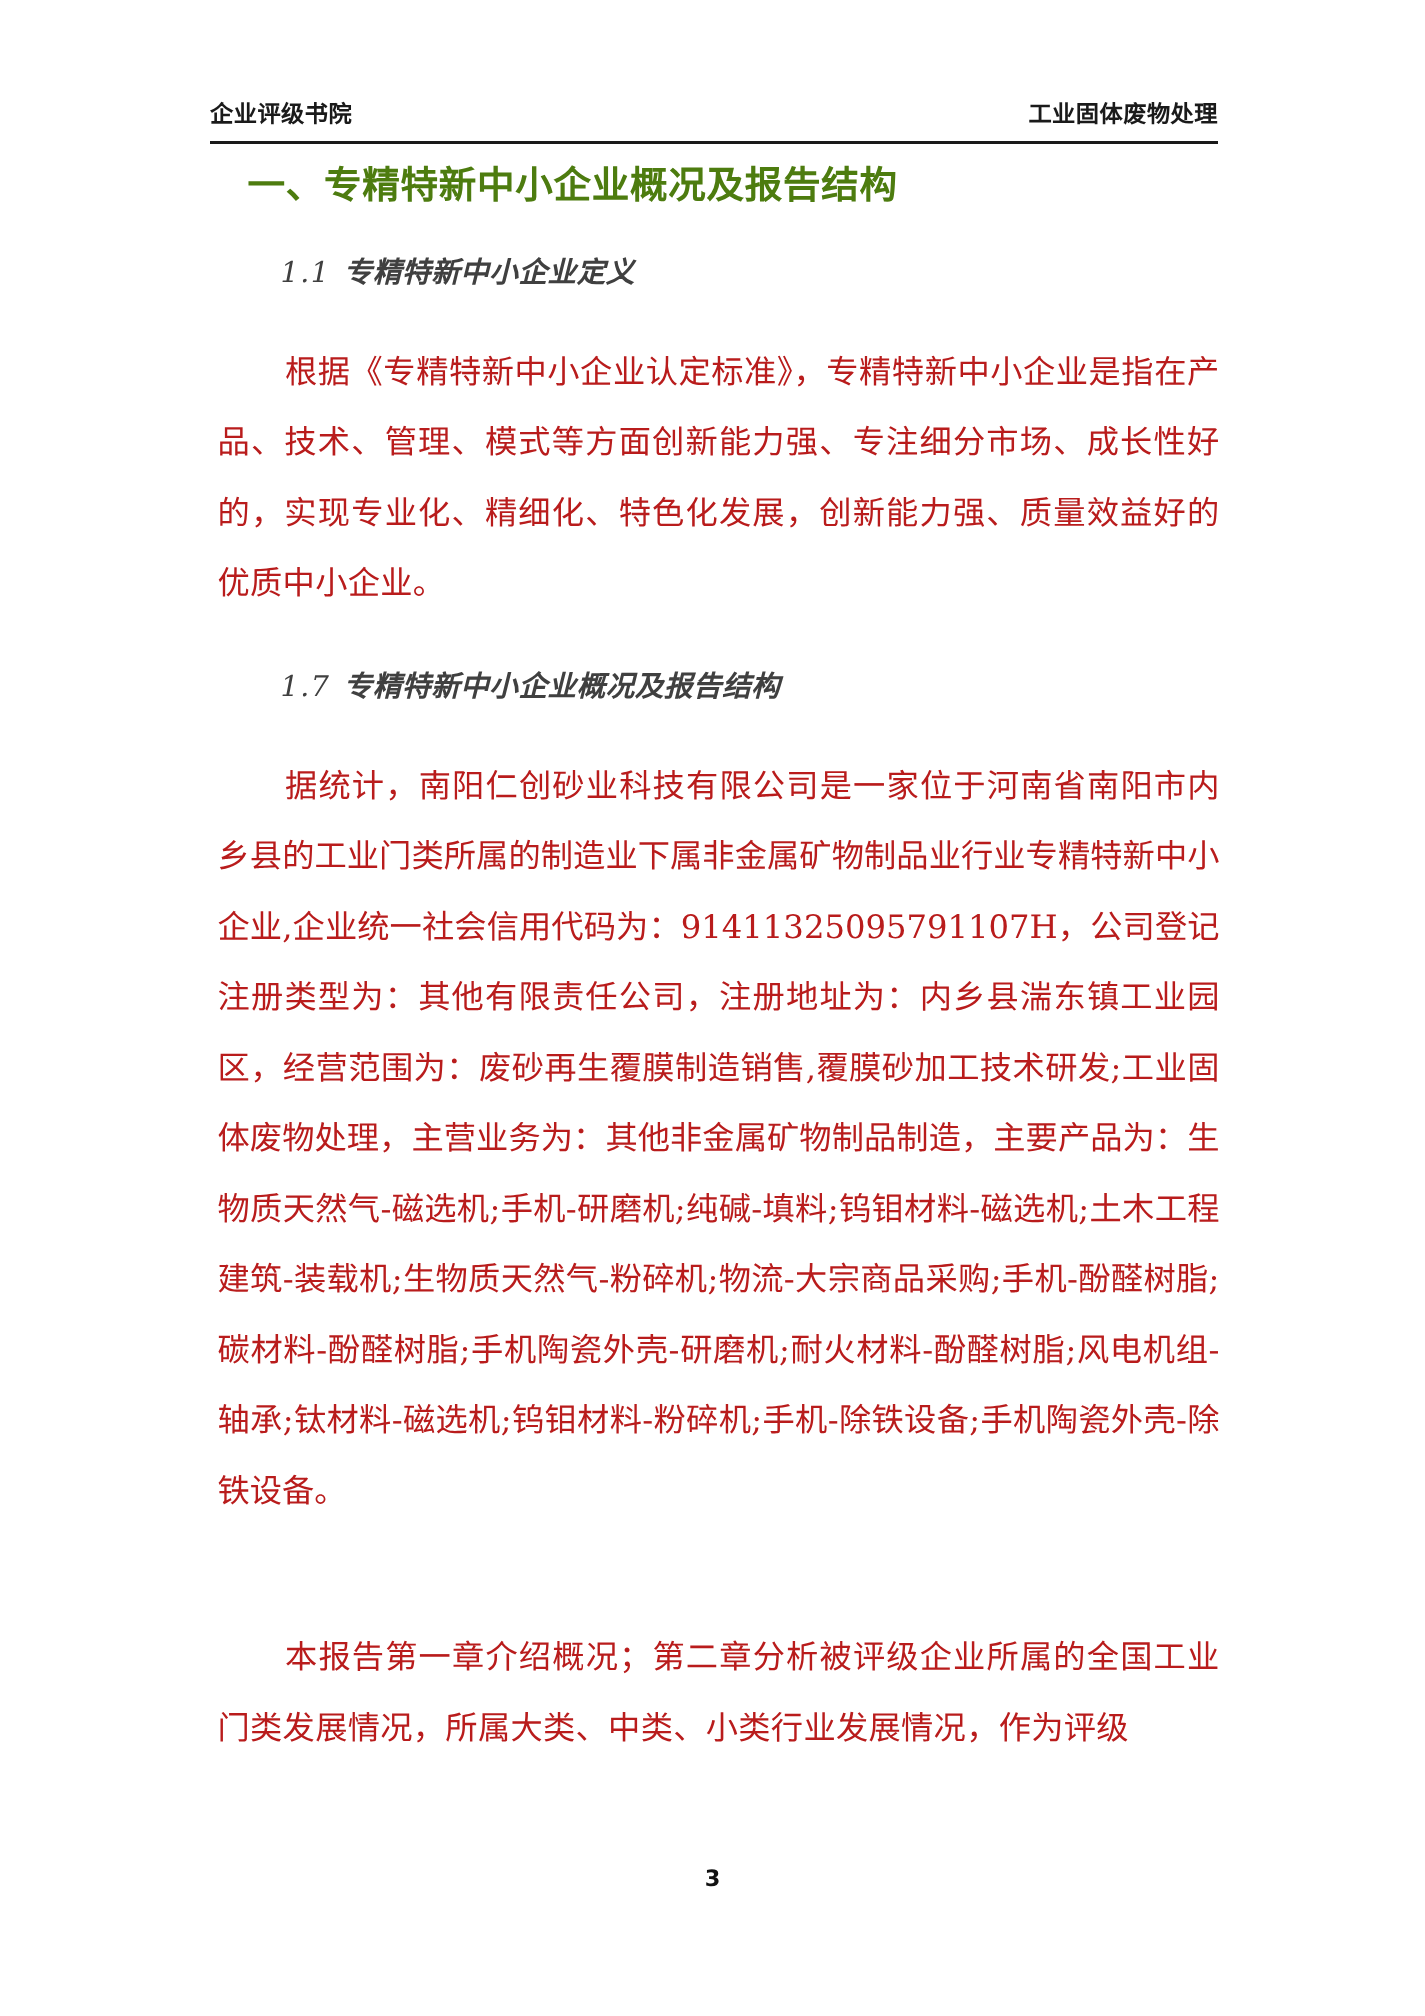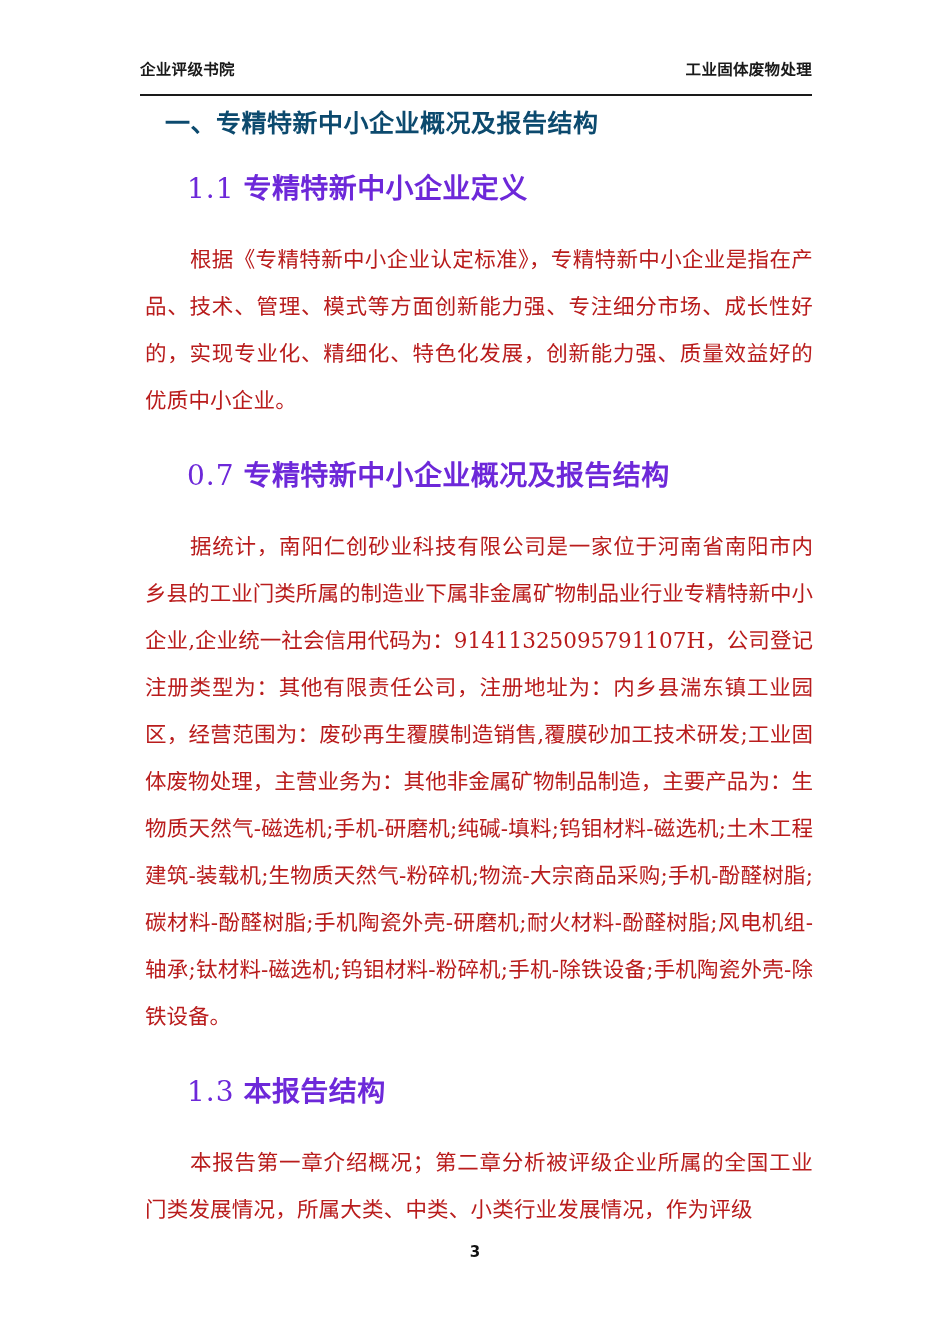--- a/index.html
+++ b/index.html
@@ -28,21 +28,21 @@
 
   
   .header {
     position: absolute;
     left: 140px;
     top: 62px;
     width: 672px;
     height: 34px;
     border-bottom: 2.2px solid #1a1a1a;
     display: flex;
-    align-items: flex-start;
+    align-items: center;
     justify-content: space-between;
     box-sizing: border-box;
   }
   .header-left,
   .header-right {
     font-family: "DejaVu Sans", "Liberation Sans", sans-serif;
     font-weight: 700;
     font-size: 15.5px;
     line-height: 1.1;
     letter-spacing: 0.3px;
@@ -61,32 +61,33 @@
 
   
   h1.sec-title {
     font-family: "DejaVu Sans", "Liberation Sans", sans-serif;
     font-weight: 700;
     font-size: 25px;
     line-height: 1.25;
     margin: 0;
     padding: 0 0 0 20px;
     letter-spacing: 0.5px;
-    color: #0c4a6e;
+    color: #4d7c0f;
   }
   h2.sub-title {
     font-family: "DejaVu Sans", "Liberation Sans", sans-serif;
     font-weight: 700;
-    font-size: 28px;
+    font-size: 19px;
     line-height: 1.25;
     margin: 0;
     padding: 0 0 0 42px;
     letter-spacing: 0.4px;
-    color: #6d28d9;
+    color: #404040;
     white-space: nowrap;
+    font-style: italic;
   }
   h2.sub-title .numlabel {
     font-family: "DejaVu Serif", "Liberation Serif", serif;
     font-weight: 400;
     letter-spacing: 1px;
     padding-right: 9px;
   }
 
   .gap-after-h1 { height: 32px; }
   .gap-before-h2 { height: 34px; }
@@ -140,32 +141,29 @@
       <span class="numlabel">1.1</span><span>专精特新中小企业定义</span>
     </h2>
 
     <div class="gap-after-h2"></div>
 
     <p class="body">根据《专精特新中小企业认定标准》，专精特新中小企业是指在产品、技术、管理、模式等方面创新能力强、专注细分市场、成长性好的，实现专业化、精细化、特色化发展，创新能力强、质量效益好的优质中小企业。</p>
 
     <div class="gap-before-h2"></div>
 
     <h2 class="sub-title">
-      <span class="numlabel">0.7</span><span>专精特新中小企业概况及报告结构</span>
+      <span class="numlabel">1.7</span><span>专精特新中小企业概况及报告结构</span>
     </h2>
 
     <div class="gap-after-h2"></div>
 
     <p class="body tight">据统计，南阳仁创砂业科技有限公司是一家位于河南省南阳市内乡县的工业门类所属的制造业下属非金属矿物制品业行业专精特新中小企业,企业统一社会信用代码为：91411325095791107H，公司登记注册类型为：其他有限责任公司，注册地址为：内乡县湍东镇工业园区，经营范围为：废砂再生覆膜制造销售,覆膜砂加工技术研发;工业固体废物处理，主营业务为：其他非金属矿物制品制造，主要产品为：生物质天然气-磁选机;手机-研磨机;纯碱-填料;钨钼材料-磁选机;土木工程建筑-装载机;生物质天然气-粉碎机;物流-大宗商品采购;手机-酚醛树脂;碳材料-酚醛树脂;手机陶瓷外壳-研磨机;耐火材料-酚醛树脂;风电机组-轴承;钛材料-磁选机;钨钼材料-粉碎机;手机-除铁设备;手机陶瓷外壳-除铁设备。</p>
 
     <div class="gap-before-h2"></div>
 
-    <h2 class="sub-title">
-      <span class="numlabel">1.3</span><span>本报告结构</span>
-    </h2>
 
     <div class="gap-after-h2"></div>
 
     <p class="body">本报告第一章介绍概况；第二章分析被评级企业所属的全国工业门类发展情况，所属大类、中类、小类行业发展情况，作为评级</p>
 
   </div>
 
   <div class="footer">
     <span>3</span>
   </div>

